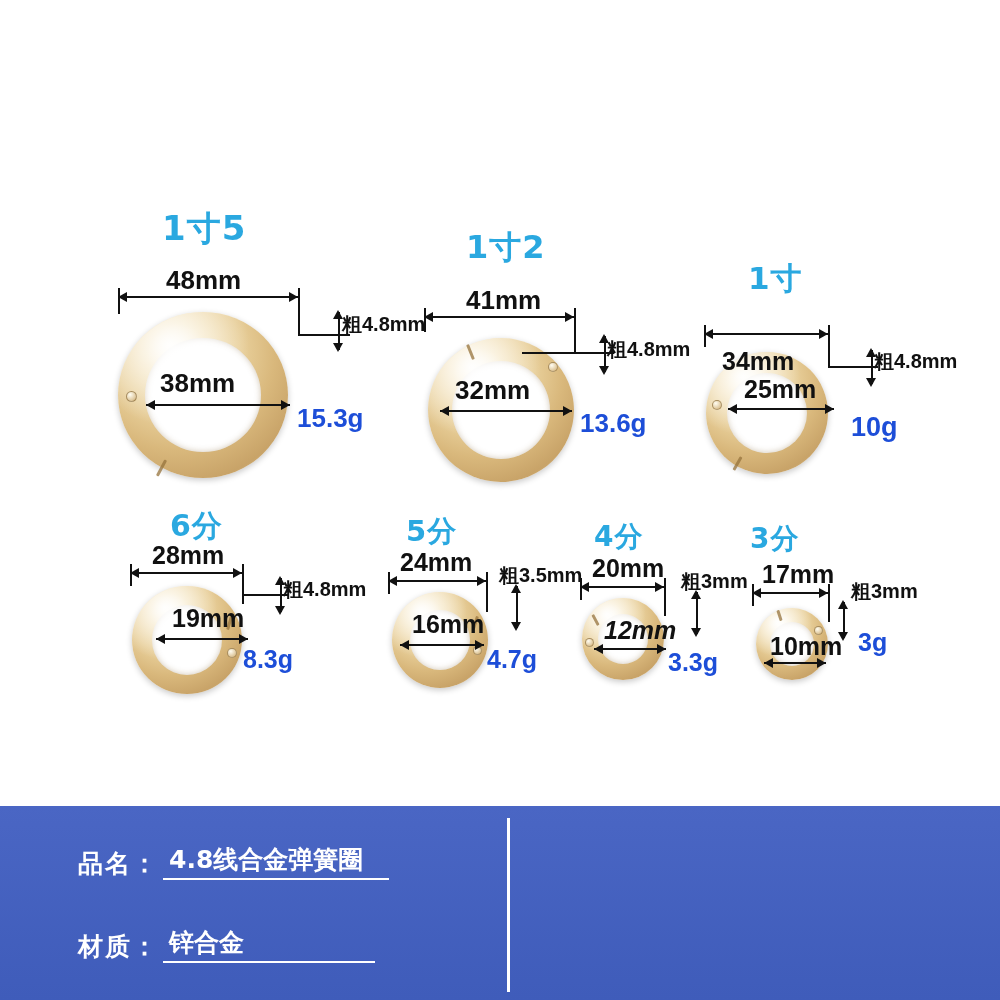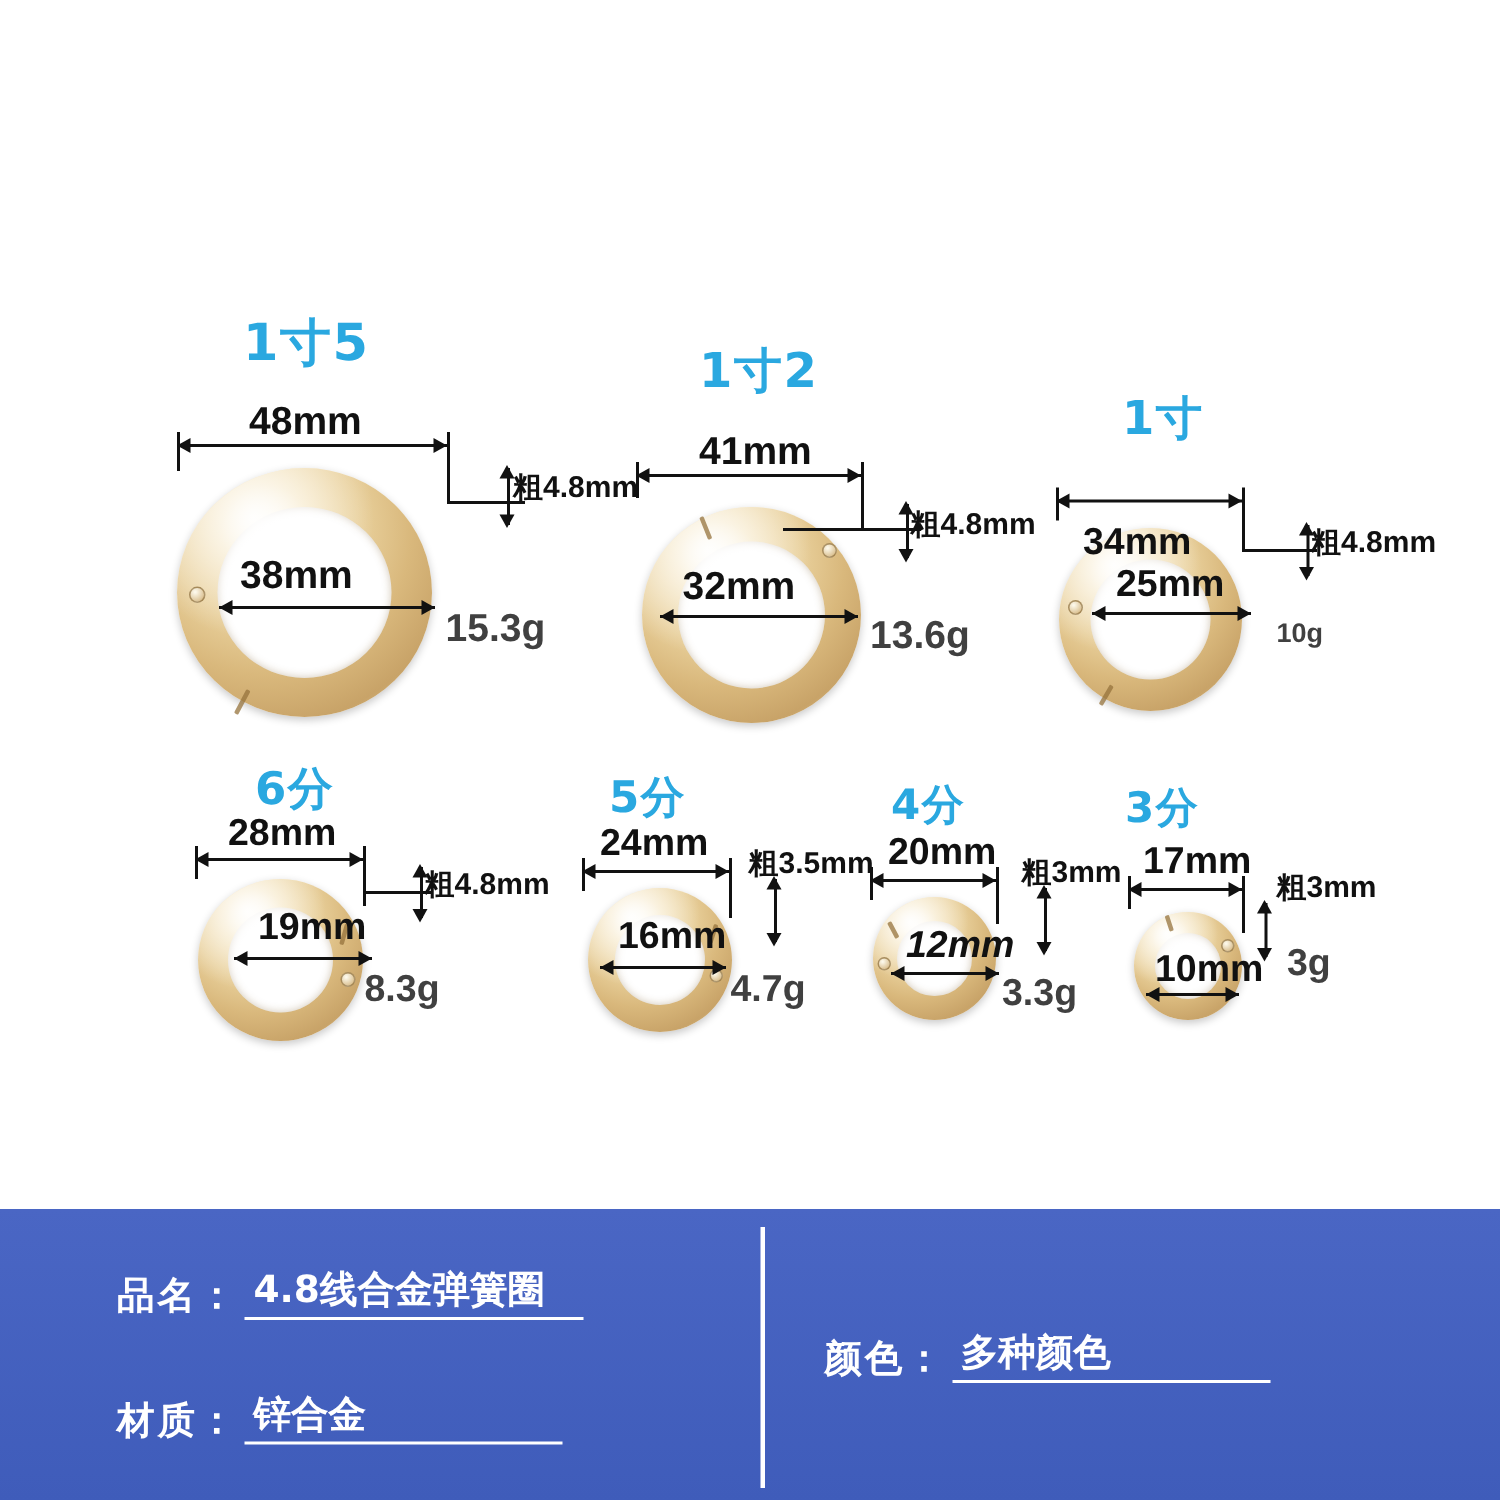--- a/index.html
+++ b/index.html
@@ -48,21 +48,21 @@
     font-family:"Liberation Sans",sans-serif;
   }
   .hline{position:absolute;height:0;border-top:2px solid #111;}
   .vline{position:absolute;width:0;border-left:2px solid #111;}
   .tick{position:absolute;width:0;border-left:2px solid #111;}
   .arrow{position:absolute;width:0;height:0;}
   .arr-l{border-top:5px solid transparent;border-bottom:5px solid transparent;border-right:9px solid #111;}
   .arr-r{border-top:5px solid transparent;border-bottom:5px solid transparent;border-left:9px solid #111;}
   .arr-u{border-left:5px solid transparent;border-right:5px solid transparent;border-bottom:9px solid #111;}
   .arr-d{border-left:5px solid transparent;border-right:5px solid transparent;border-top:9px solid #111;}
-  .weight{position:absolute;color:#404040;font-weight:bold;white-space:nowrap;}
+  .weight{position:absolute;color:#1d4ed8;font-weight:bold;white-space:nowrap;}
 
   
   .spec-panel{
     position:absolute;left:0;top:806px;width:1000px;height:194px;
     background:#3f5fbf;
     background:linear-gradient(180deg,#4a66c4 0%,#3f5cba 100%);
     box-sizing:border-box;
     padding:10px 22px 10px 18px;
   }
   .spec-inner{
@@ -177,21 +177,21 @@
     <div class="vline" style="left:871px;top:350px;height:34px;"></div>
     <div class="arrow arr-u" style="left:866px;top:348px;"></div>
     <div class="arrow arr-d" style="left:866px;top:378px;"></div>
     <div class="hline" style="left:828px;top:366px;width:50px;"></div>
 
     <div class="dim-text" style="left:744px;top:375px;font-size:25px;">25mm</div>
     <div class="hline" style="left:728px;top:408px;width:106px;"></div>
     <div class="arrow arr-l" style="left:728px;top:404px;"></div>
     <div class="arrow arr-r" style="left:825px;top:404px;"></div>
 
-    <div class="weight" style="left:851px;top:412px;font-size:18px;">10g</div>
+    <div class="weight" style="left:851px;top:412px;font-size:27px;">10g</div>
   </div>
 
   <div class="ring-item">
     <div class="size-label" style="left:170px;top:506px;font-size:30px;">6分</div>
 
     <div class="ring" style="left:132px;top:586px;width:110px;height:108px;">
       <div class="hole" style="left:20px;top:19px;width:70px;height:70px;"></div>
       <div class="sheen" style="left:0;top:0;width:110px;height:108px;"></div>
       <div class="gate" style="left:96px;top:30px;width:3px;height:14px;transform:rotate(16deg);"></div>
       <div class="stud" style="left:95px;top:62px;width:8px;height:8px;"></div>
@@ -317,21 +317,17 @@
         </div>
         <div class="spec-row">
           <span class="spec-key">材质：</span>
           <span class="spec-val">锌合金</span>
         </div>
       </div>
 
       <div class="divider"></div>
 
       <div class="spec-col right">
-        <div class="spec-row">
-          <span class="spec-key">颜色：</span>
-          <span class="spec-val">多种颜色</span>
-        </div>
       </div>
     </div>
   </div>
 
 </div>
 
 </body></html>

